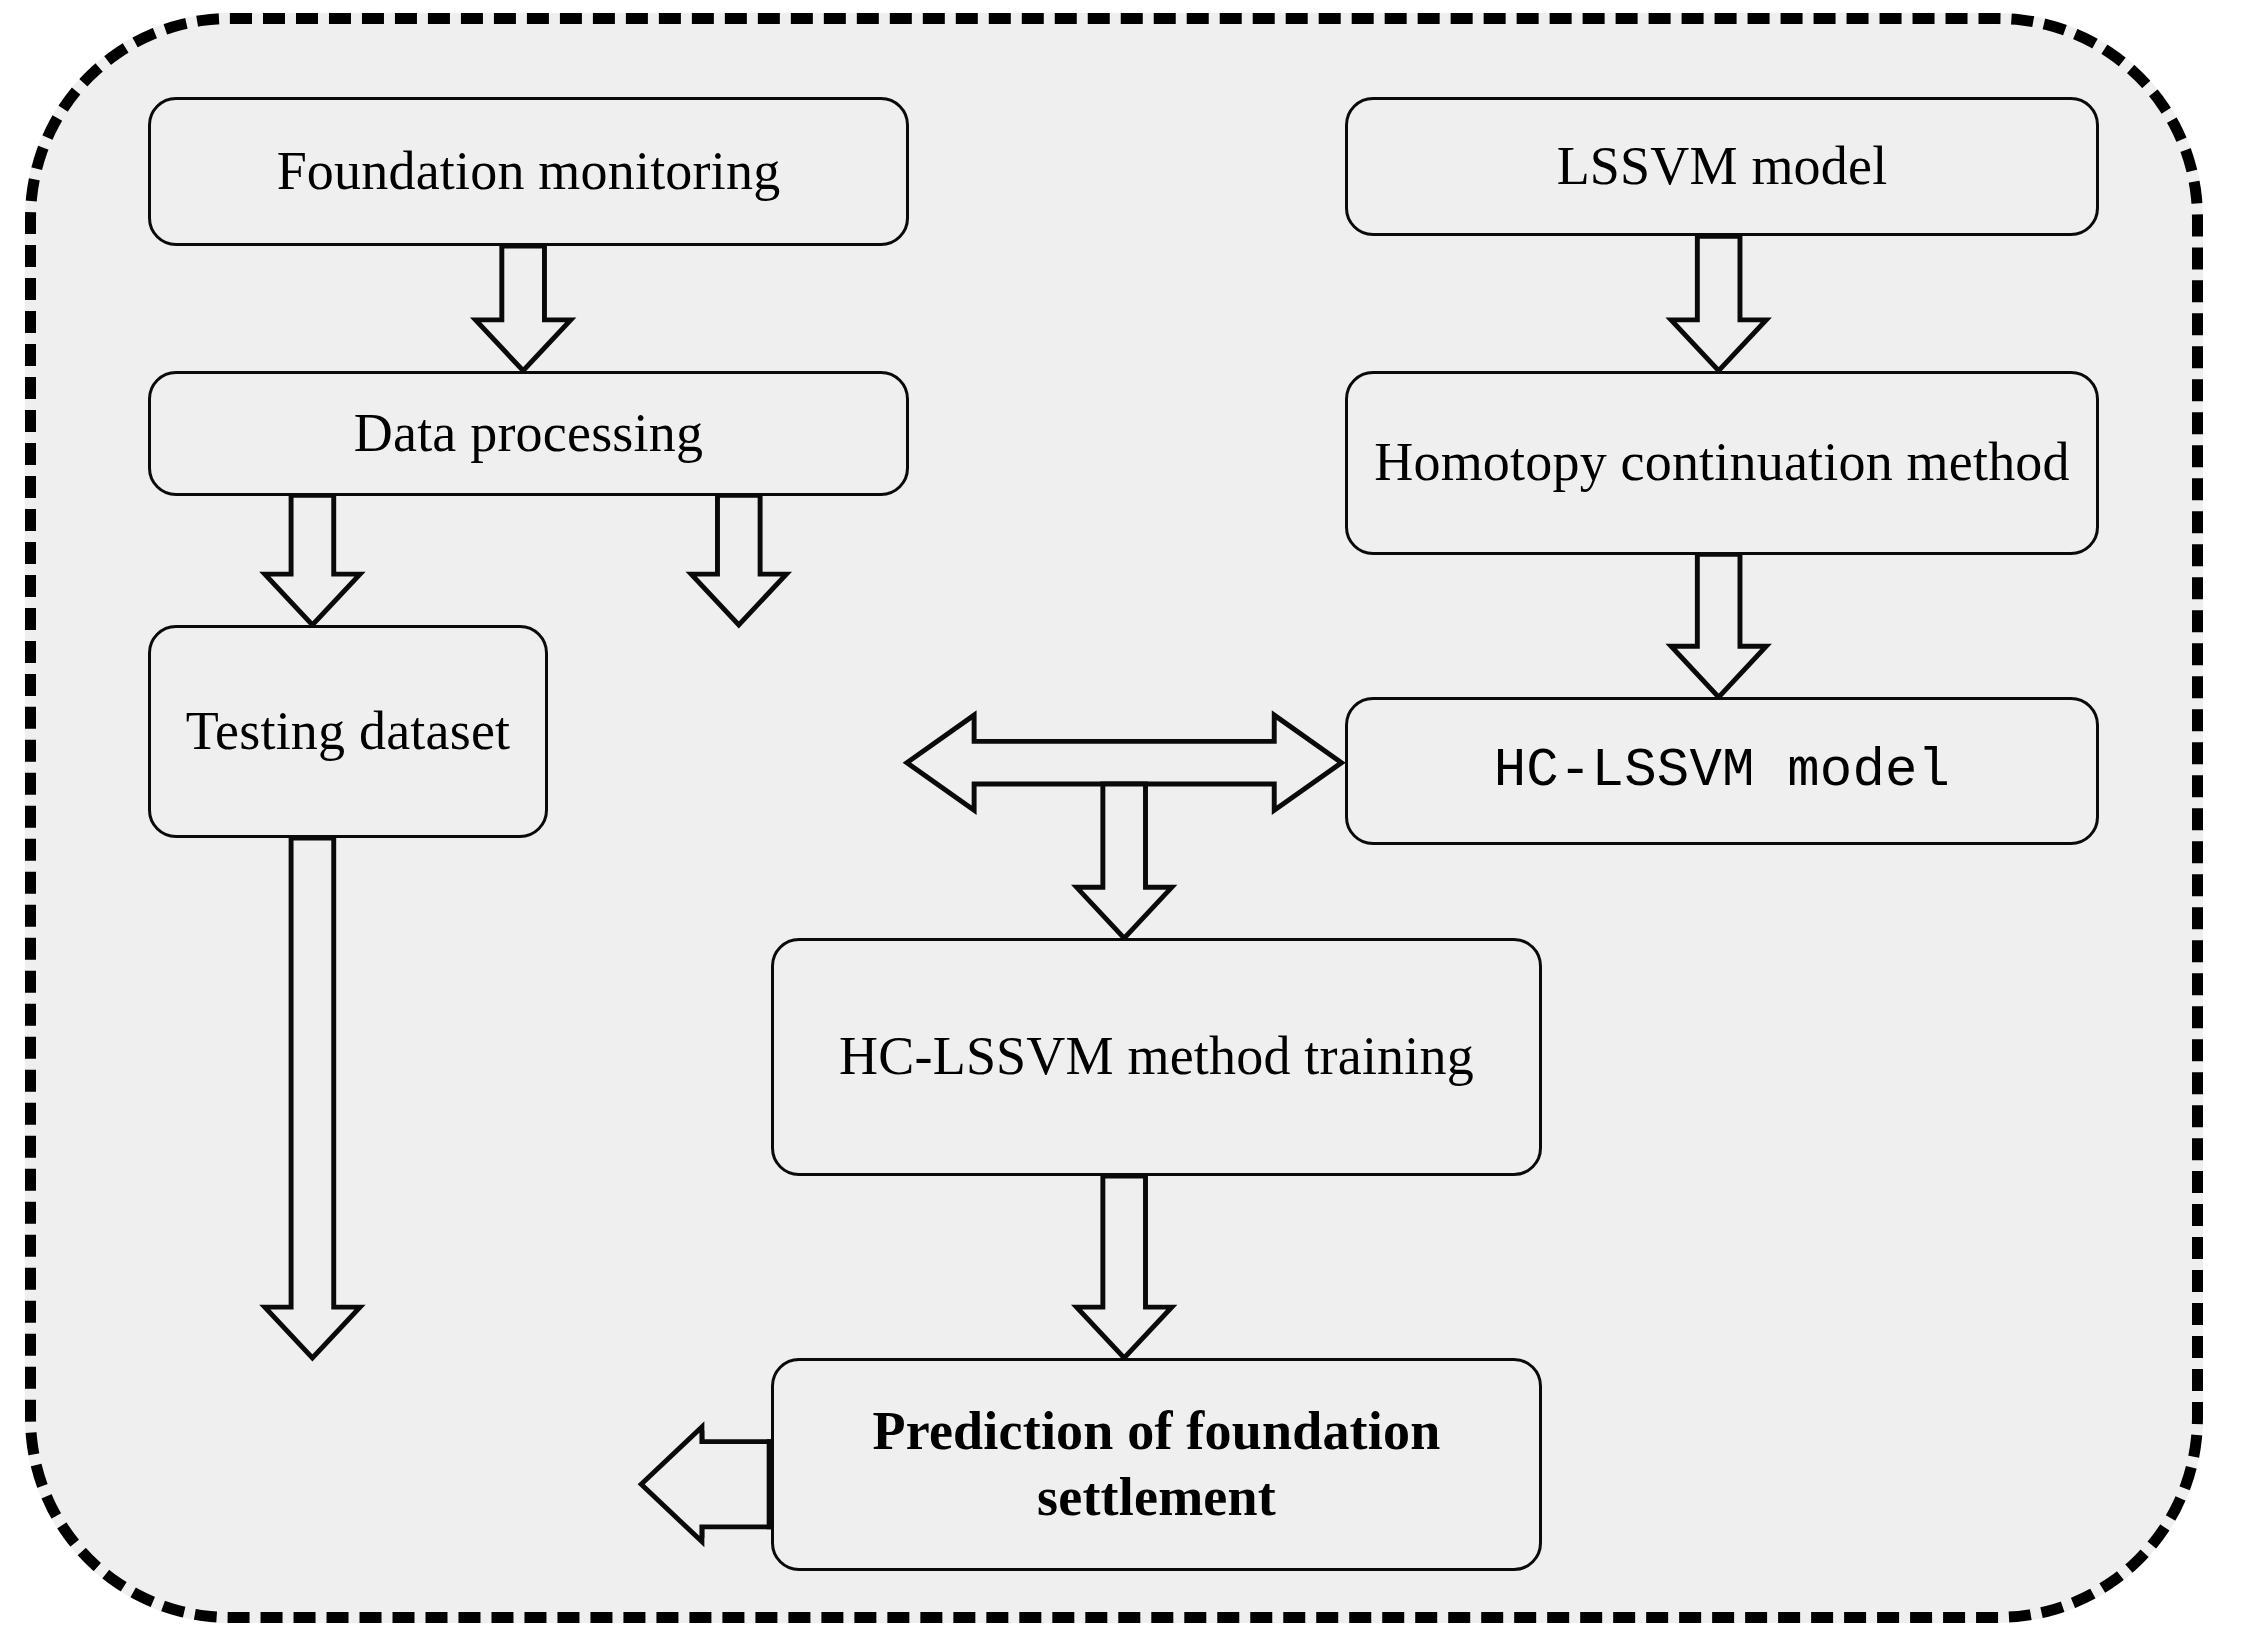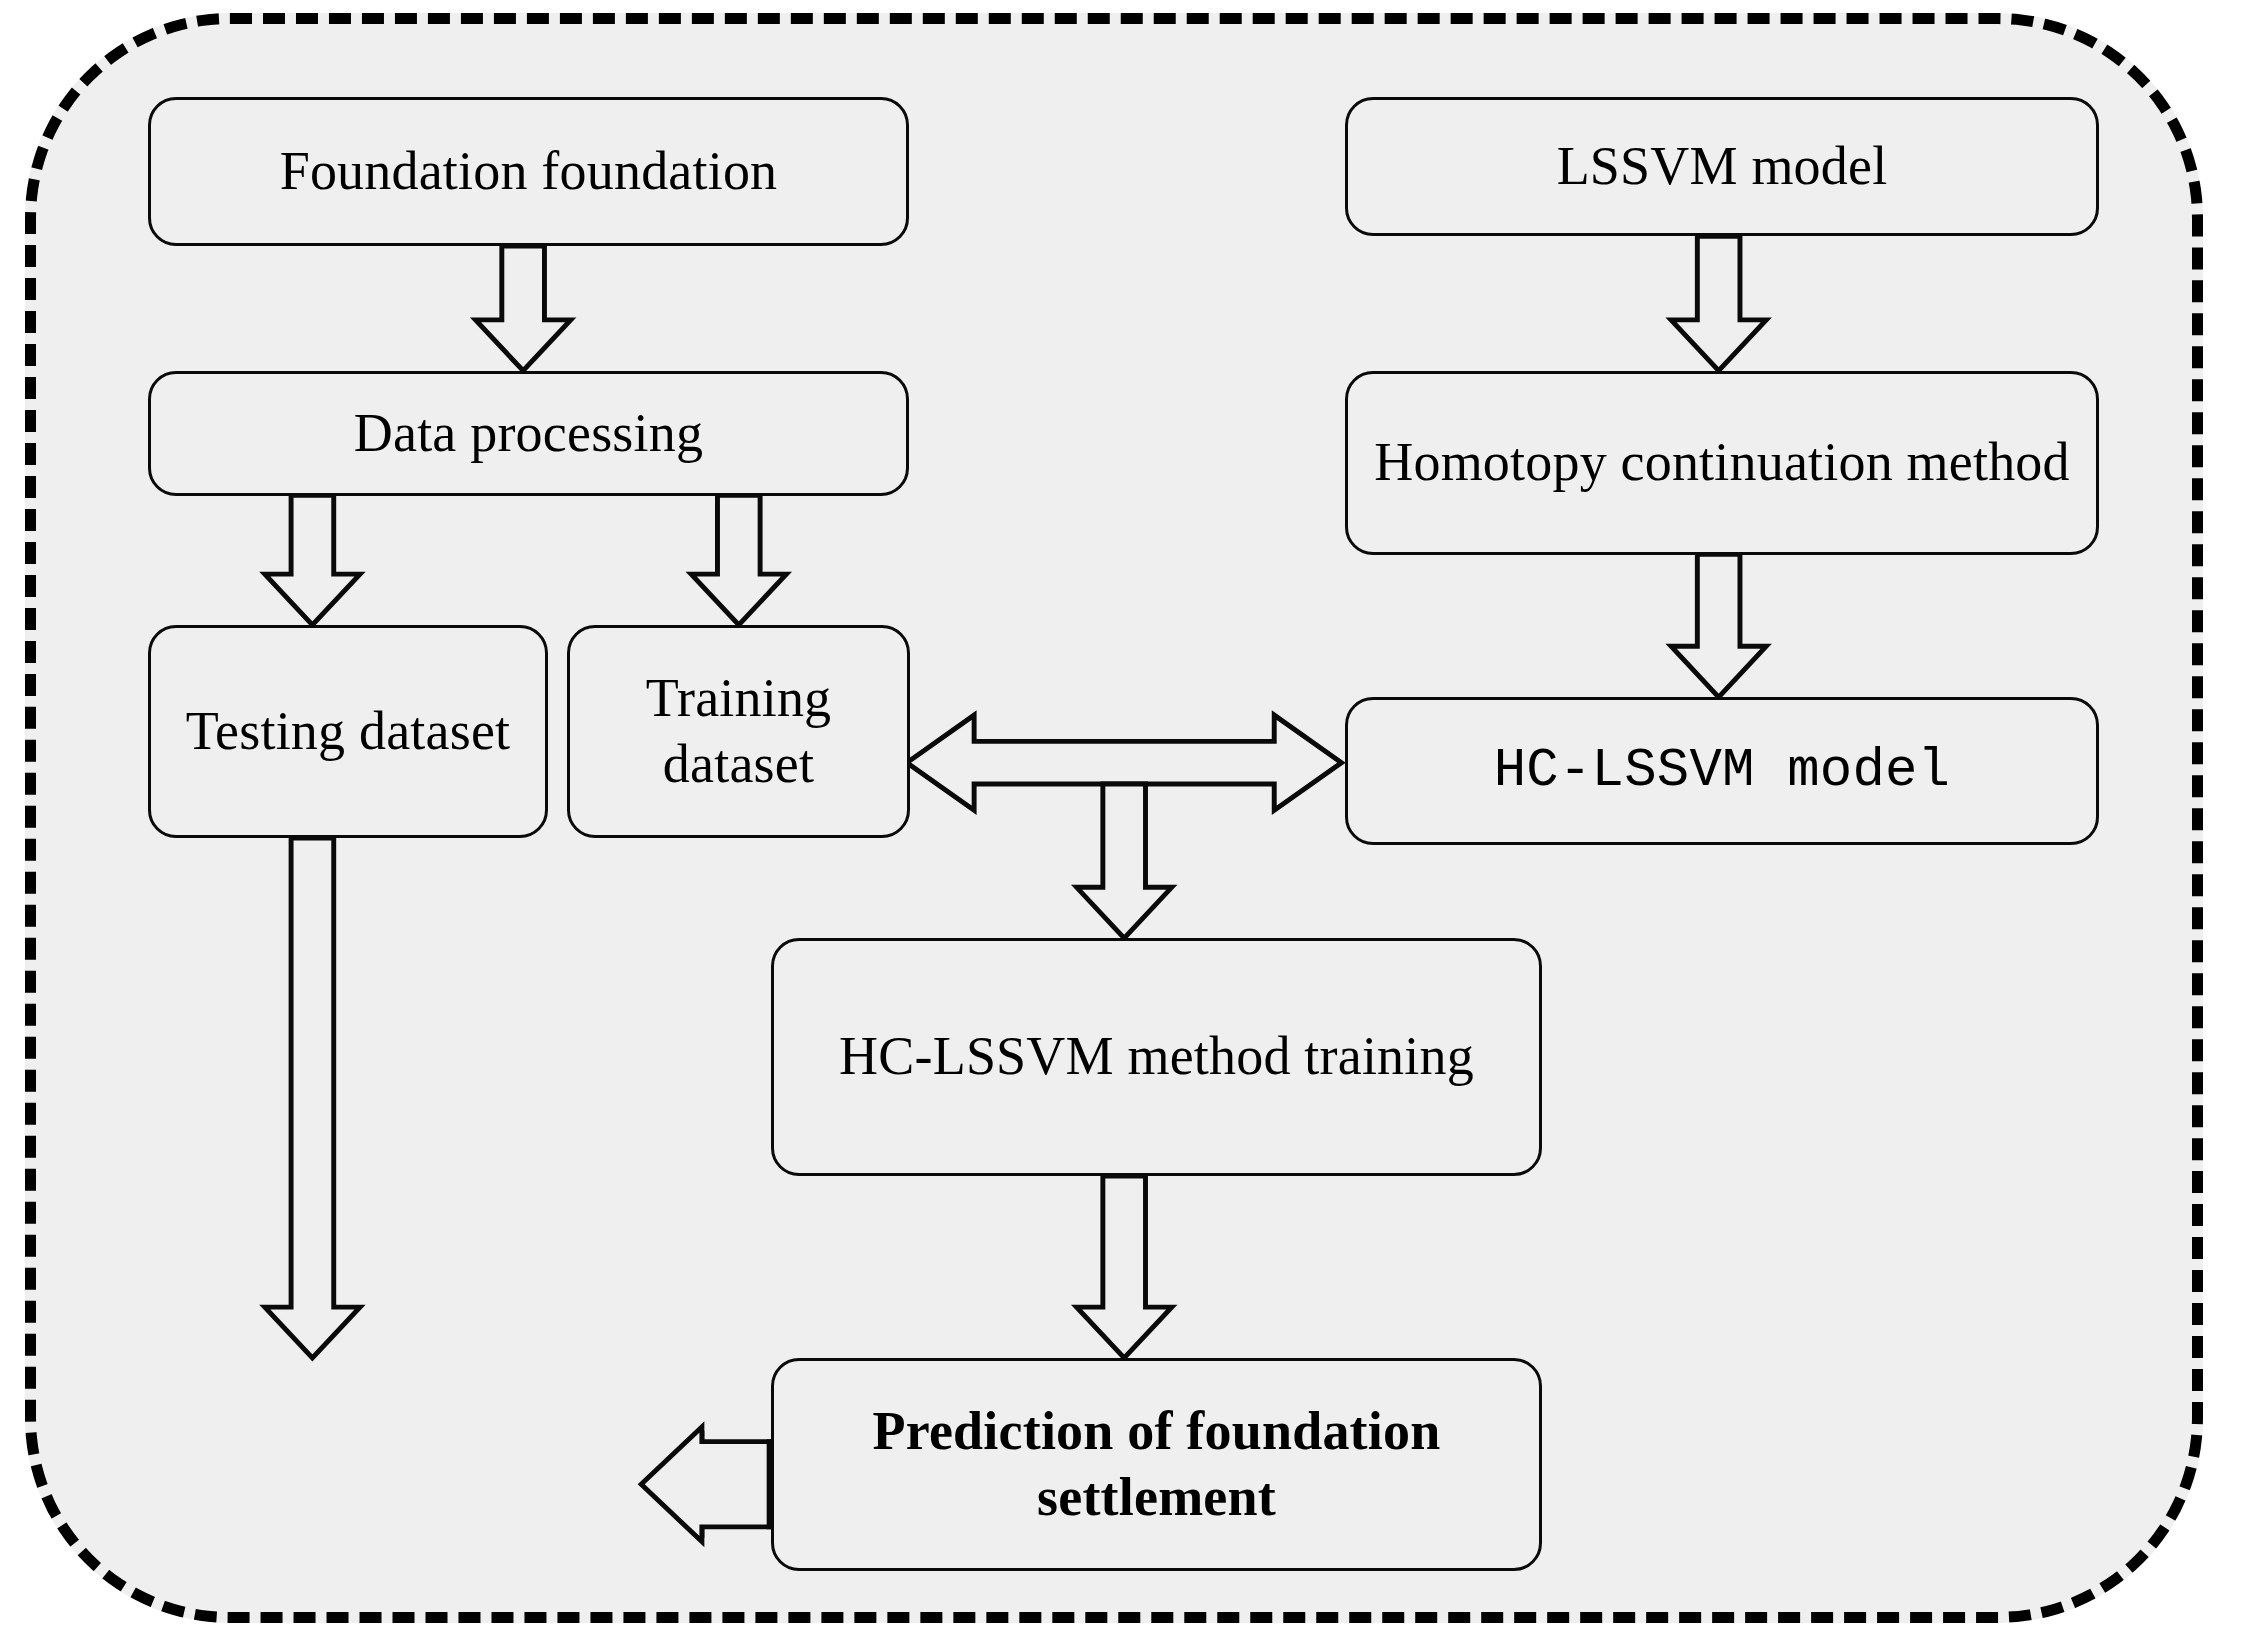--- a/index.html
+++ b/index.html
@@ -82,42 +82,39 @@
       <path d="M 938,1810
                L 938,1758 L 1300,1758
                L 1300,1862 L 938,1862 L 938,1810
                L 856,1810
                L 856,1752 L 800,1810 L 856,1868 L 856,1810 Z"></path>
       <path d="M 938,1758 L 938,1862 L 856,1862 L 856,1880 L 782,1810 L 856,1740 L 856,1758 Z"></path>
     </g>
   </svg>
 
   <div class="node" style="left:148px; top:97px; width:761px; height:149px;">
-    <span>Foundation foundation</span>
+    <span>Foundation monitoring</span>
   </div>
 
   <div class="node" style="left:1345px; top:97px; width:754px; height:139px;">
     <span>LSSVM model</span>
   </div>
 
   <div class="node" style="left:148px; top:371px; width:761px; height:125px;">
     <span>Data processing</span>
   </div>
 
   <div class="node" style="left:1345px; top:371px; width:754px; height:184px;">
     <span>Homotopy continuation method</span>
   </div>
 
   <div class="node" style="left:148px; top:625px; width:400px; height:213px;">
     <span>Testing dataset</span>
   </div>
 
-  <div class="node" style="left:567px; top:625px; width:343px; height:213px;">
-    <span>Training dataset</span>
-  </div>
 
   <div class="node" style="left:1345px; top:697px; width:754px; height:148px;font-family:Liberation Mono, monospace;">
     <span>HC-LSSVM model</span>
   </div>
 
   <div class="node" style="left:771px; top:938px; width:771px; height:238px;">
     <span>HC-LSSVM method training</span>
   </div>
 
 

